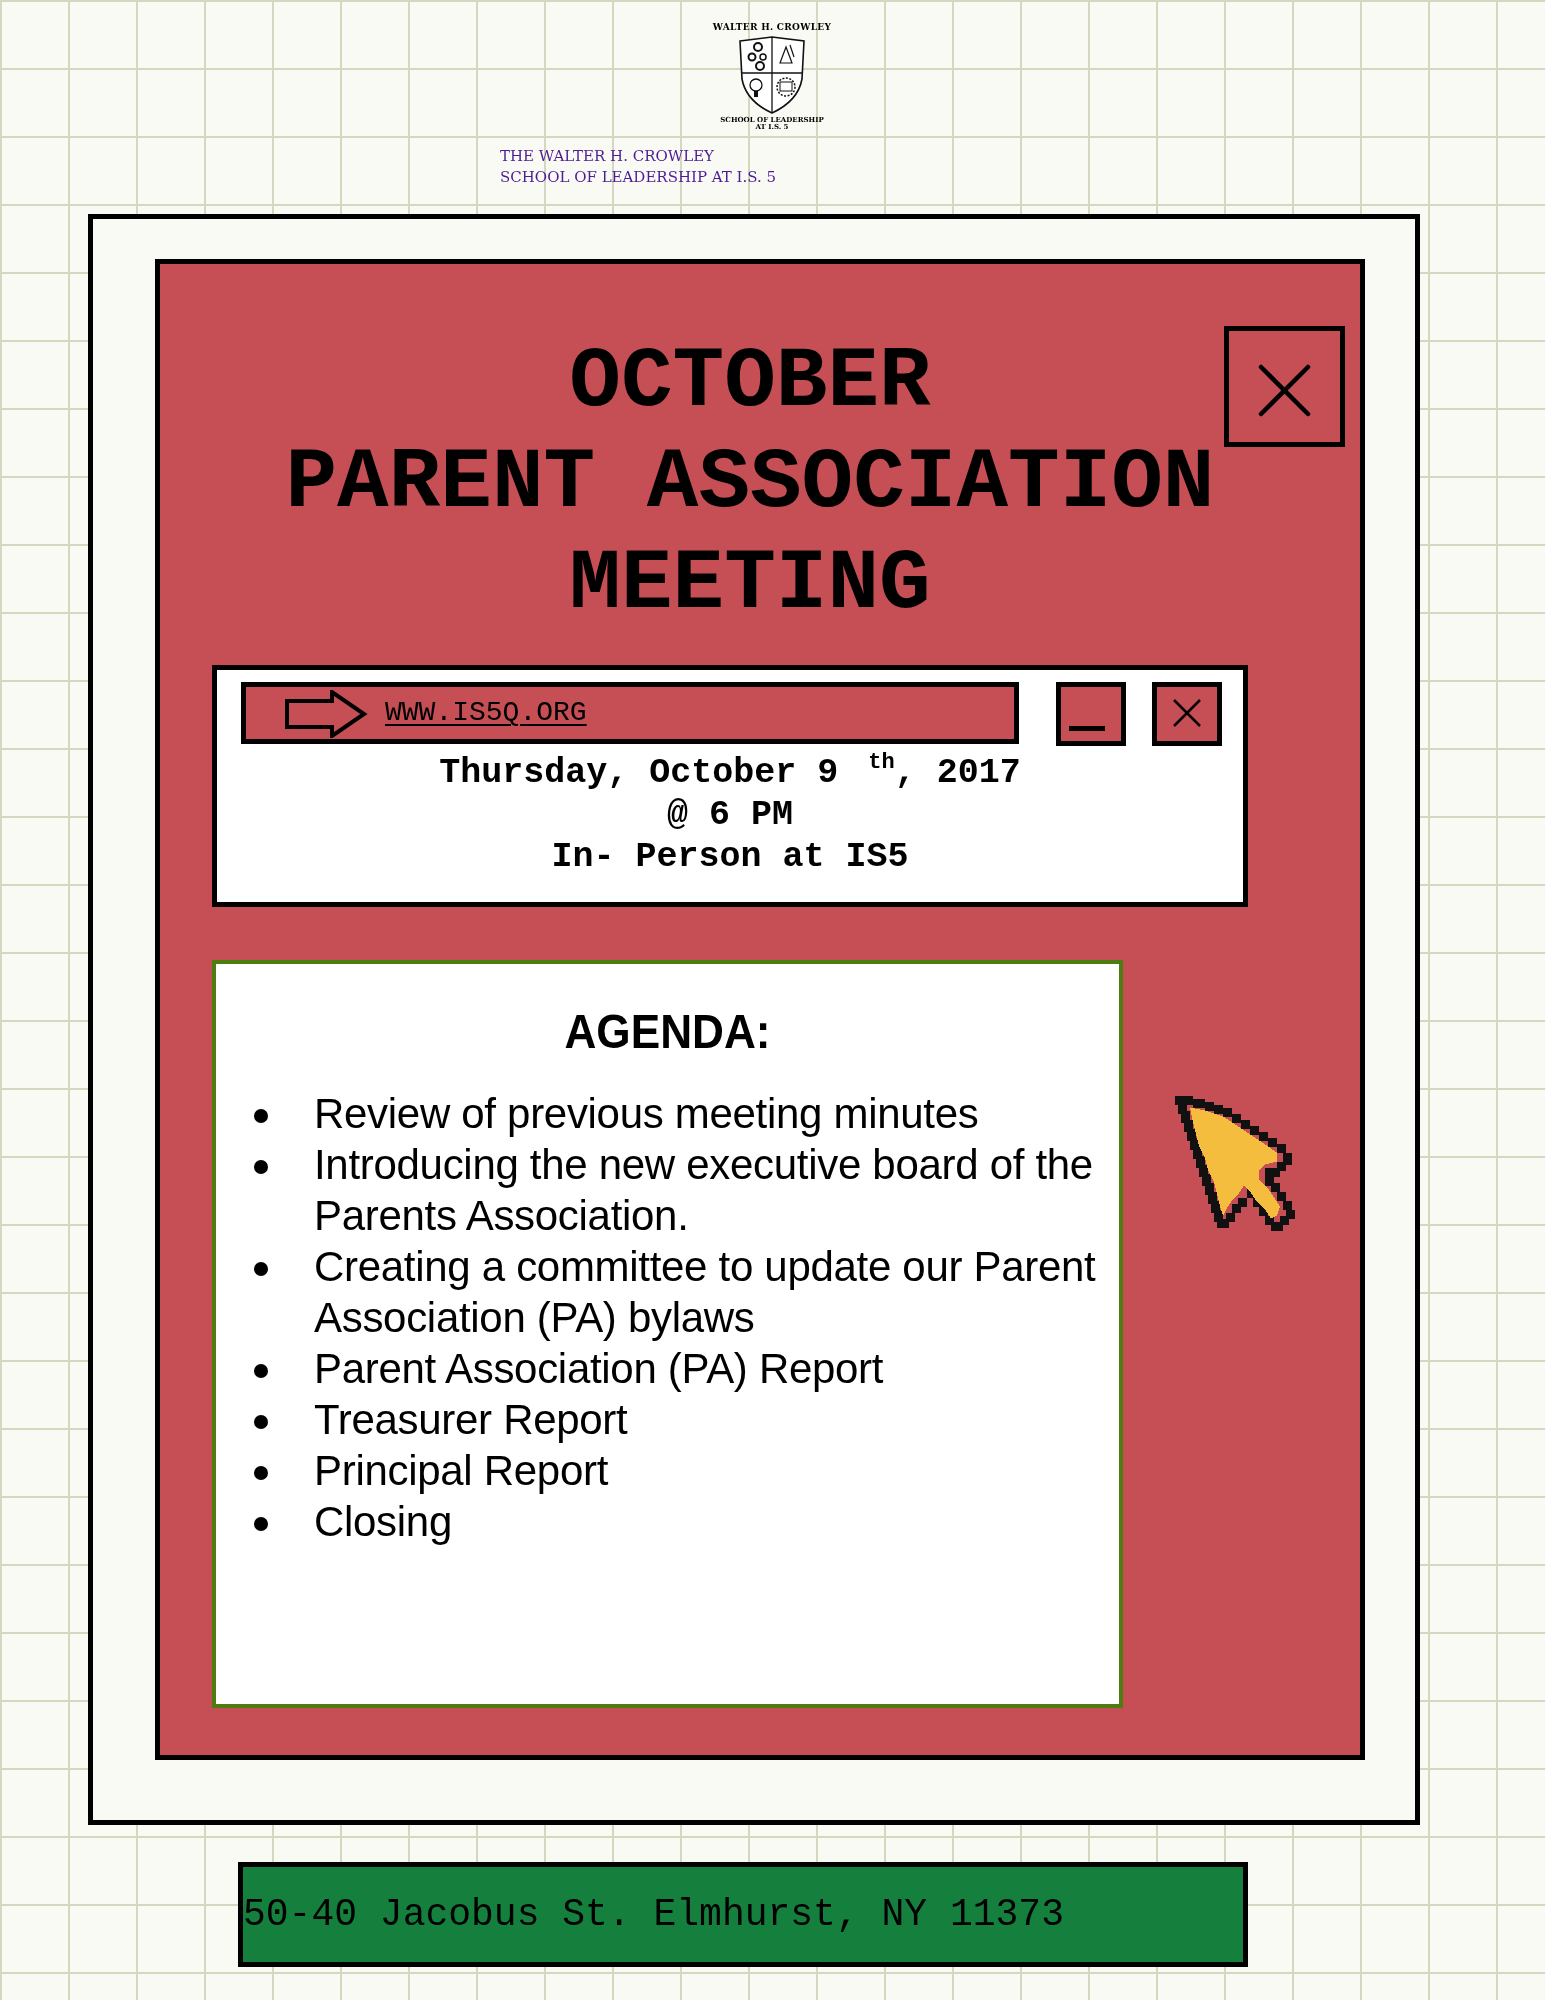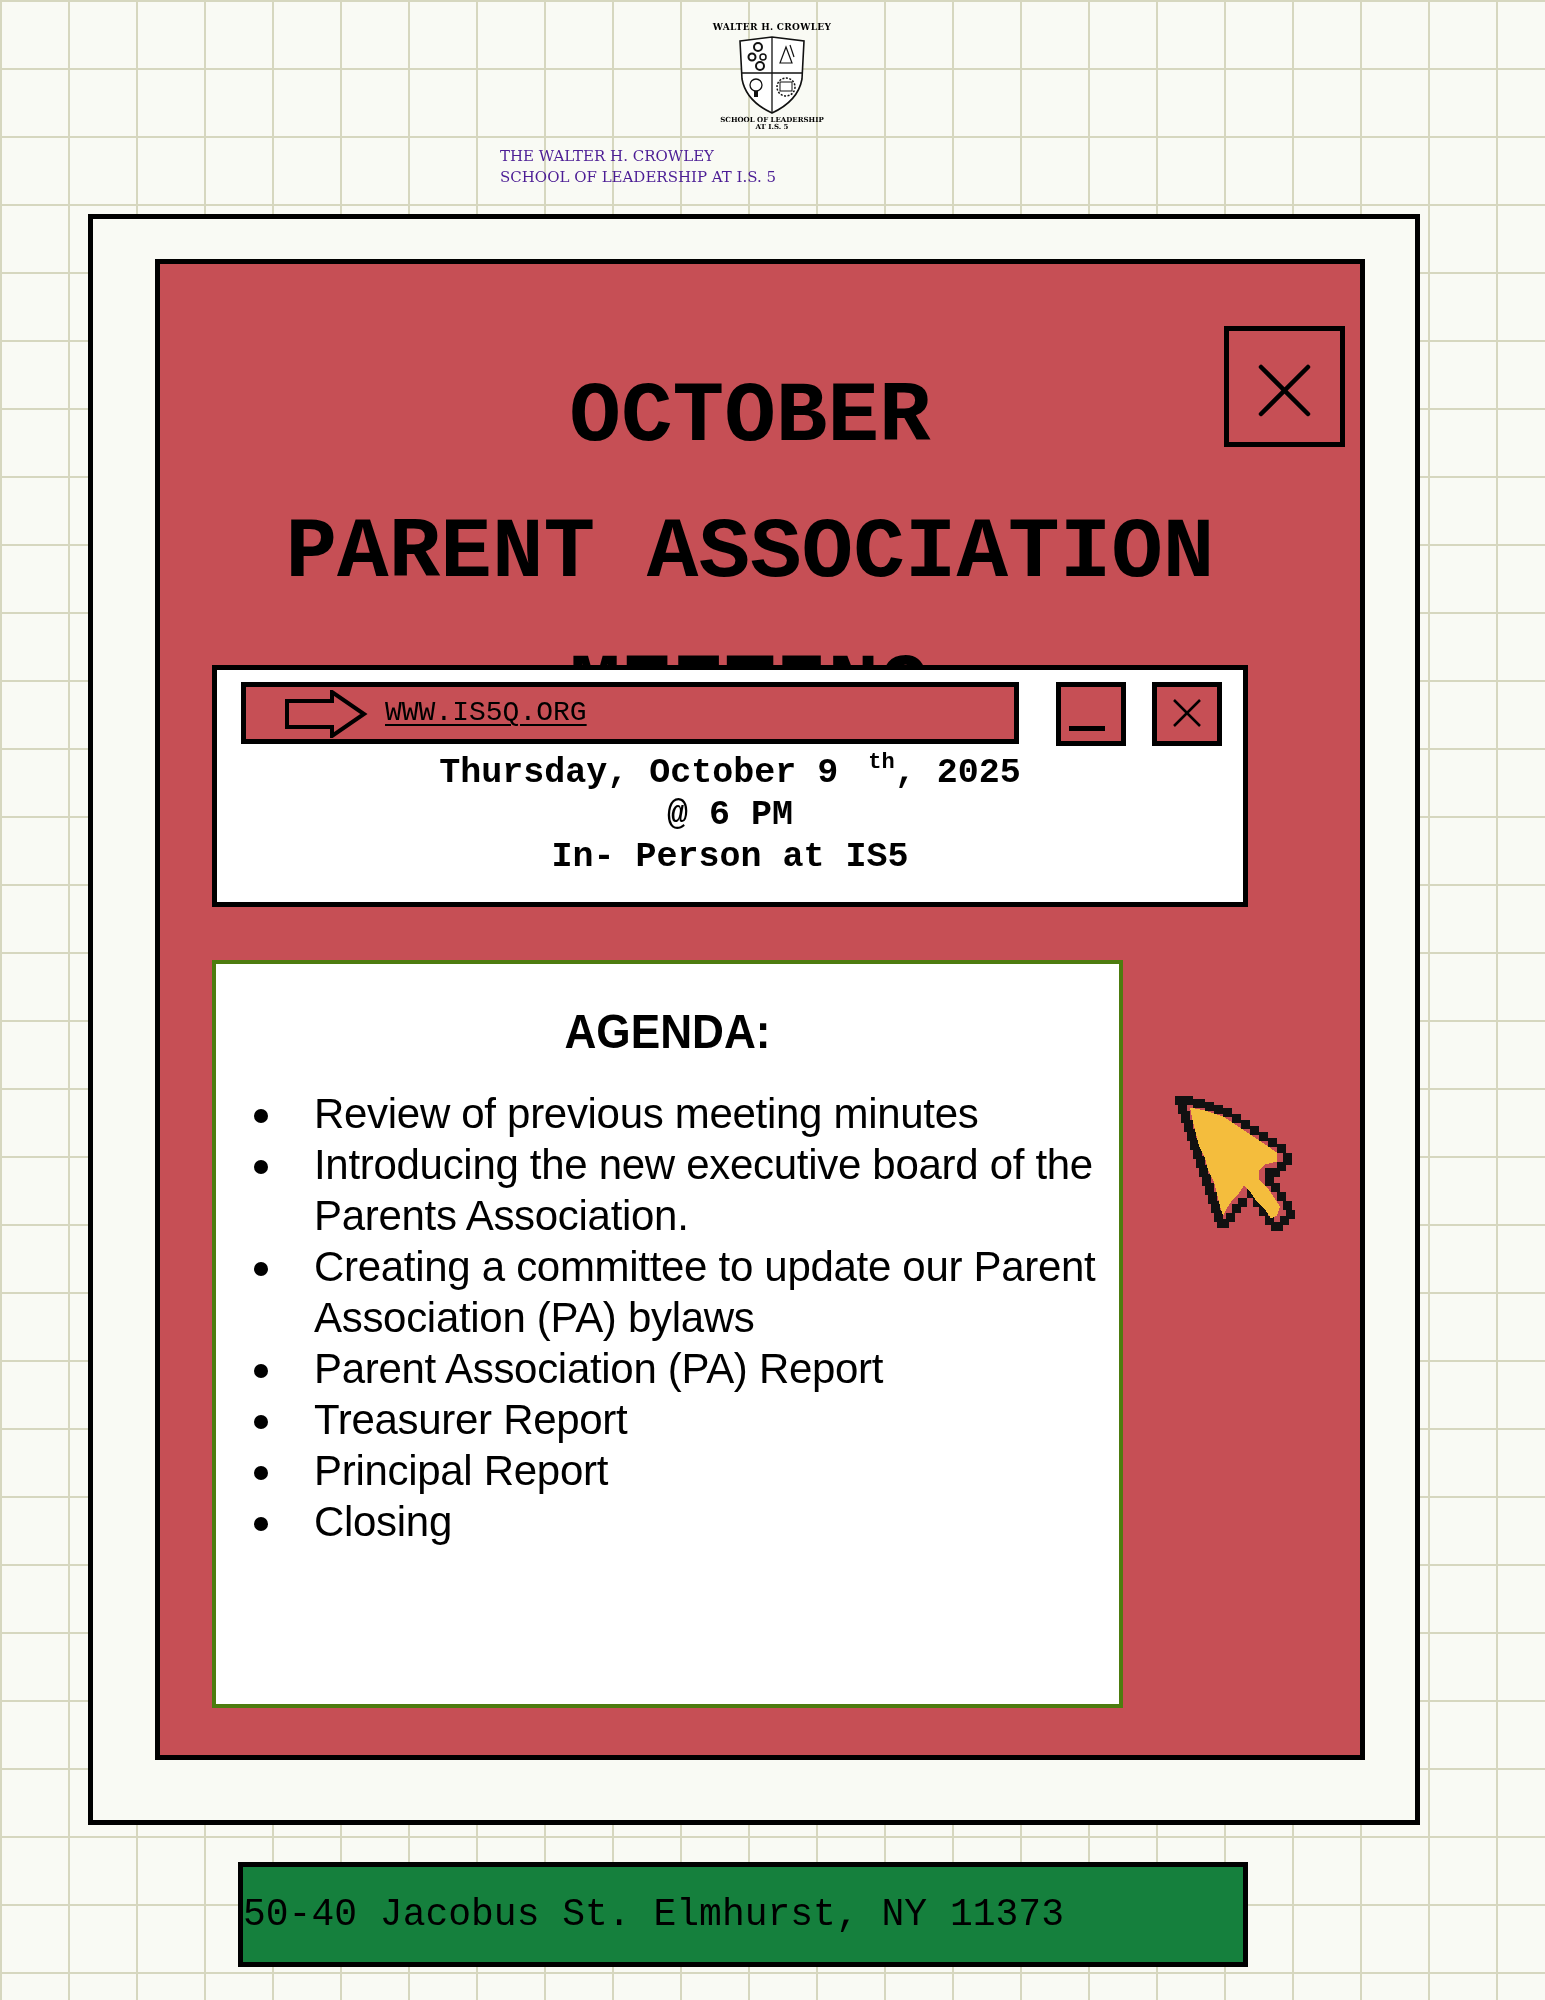--- a/index.html
+++ b/index.html
@@ -19,21 +19,21 @@
   #logo{left:712px;top:20px;width:120px;width:120px;height:112px;}
   .logo-top{position:absolute;left:0;top:2px;width:120px;text-align:center;font:bold 9px "DejaVu Serif",serif;letter-spacing:0.3px;}
   .logo-bot{position:absolute;left:0;top:96px;width:120px;text-align:center;font:bold 7px "DejaVu Serif",serif;line-height:7px;}
   #school-name{left:500px;top:146px;width:545px;text-align:left;font:15px/21px "DejaVu Serif",serif;color:#4c1d95;}
 
   #outer-frame{left:88px;top:214px;width:1322px;height:1601px;border:5px solid #000;background:#F9FAF4;}
   #red-panel{left:155px;top:259px;width:1200px;height:1491px;border:5px solid #000;background:#C64F55;}
 
   #title{left:210px;top:332px;width:1080px;text-align:center;
     font:bold 86px/101px "Liberation Mono","DejaVu Sans Mono",monospace;letter-spacing:0px;}
-  #title div{white-space:nowrap;margin-top:35px;}
+  #title div{white-space:nowrap;}
 
   #big-close{left:1224px;top:326px;width:111px;height:111px;border:5px solid #000;background:transparent;cursor:pointer;}
 
   #info-window{left:212px;top:665px;width:1026px;height:232px;border:5px solid #000;background:#fff;}
   #url-bar{left:241px;top:682px;width:768px;height:52px;border:5px solid #000;background:#C64F55;}
   #url-text{position:absolute;left:139px;top:8px;font:28px/36px "Liberation Mono","DejaVu Sans Mono",monospace;text-decoration:underline;text-decoration-thickness:2px;text-underline-offset:4px;color:#000000;cursor:pointer;}
   #arrow{position:absolute;left:38px;top:3px;}
   .win-btn{width:60px;height:54px;border:5px solid #000;background:#C64F55;cursor:pointer;}
   #min-btn{left:1056px;top:682px;}
   #x-btn{left:1152px;top:682px;}
@@ -112,21 +112,21 @@
   <span class="bar"></span>
 </div>
 <div id="x-btn" class="abs win-btn">
   <svg width="60" height="54" viewBox="0 0 60 54">
     <line x1="17" y1="13" x2="43" y2="39" stroke="#000" stroke-width="2.5"></line>
     <line x1="43" y1="13" x2="17" y2="39" stroke="#000" stroke-width="2.5"></line>
   </svg>
 </div>
 
 <div id="event-details" class="abs">
-  <div><span>Thursday, October 9</span><sup>th</sup><span>, 2025</span></div>
+  <div><span>Thursday, October 9</span><sup>th</sup><span>, 2017</span></div>
   <div>@ 6 PM</div>
   <div>In- Person at IS5</div>
 </div>
 
 <div id="agenda-box" class="abs">
   <div id="agenda-title">AGENDA:</div>
   <ul id="agenda-list">
     <li><span class="dot"></span><span>Review of previous meeting minutes</span></li>
     <li><span class="dot"></span><span>Introducing the new executive board of the Parents Association.</span></li>
     <li><span class="dot"></span><span>Creating a committee to update our Parent Association (PA) bylaws</span></li>

